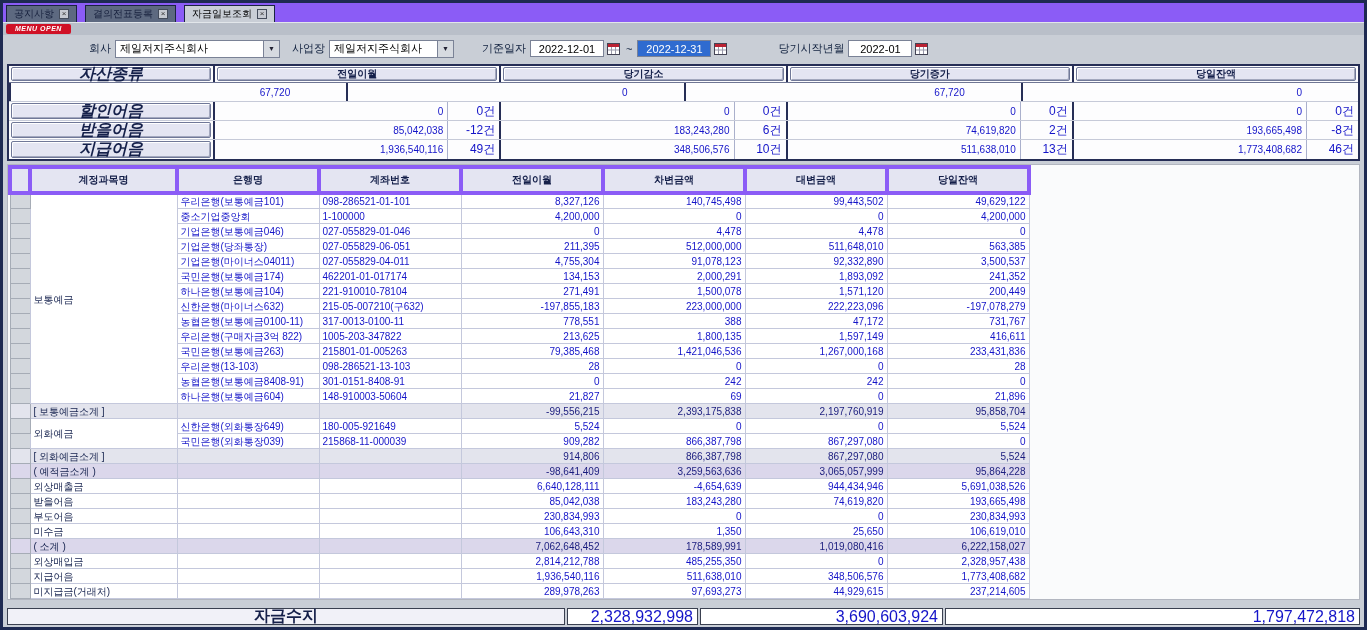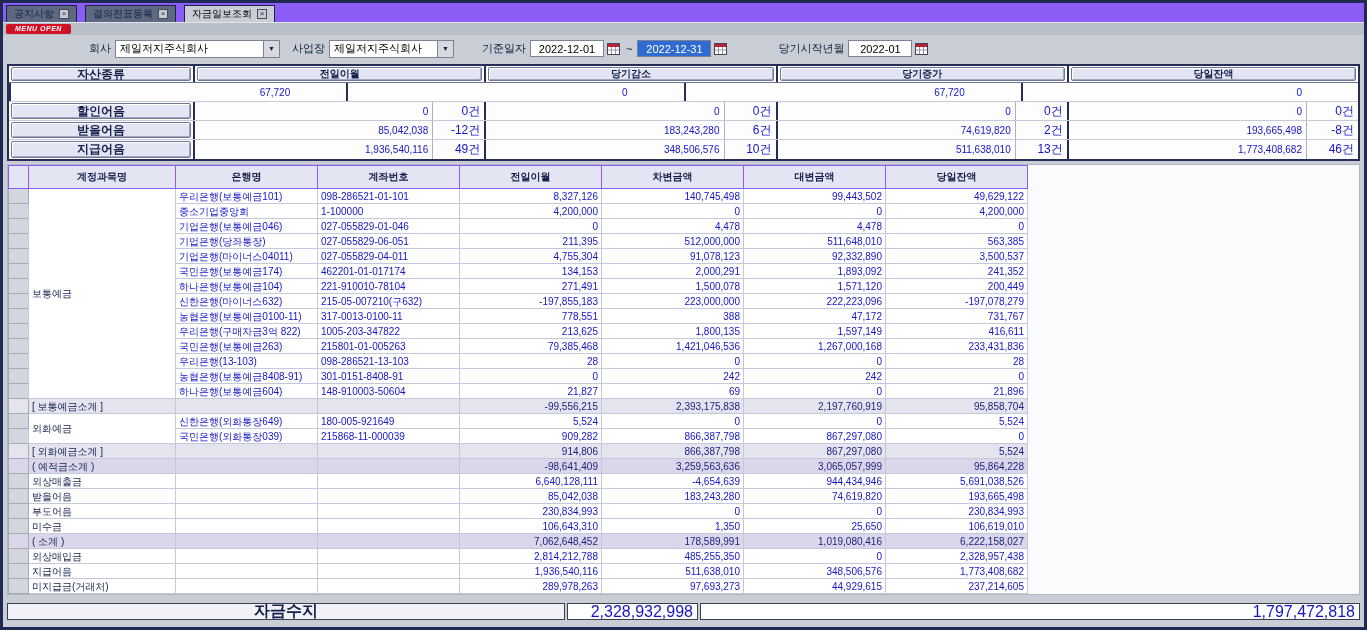--- a/index.html
+++ b/index.html
@@ -32,32 +32,32 @@
   .datefield.narrow { width:64px; }
   .tilde { margin:0 5px; }
   .calbtn { width:15px; height:15px; margin-left:2px; display:flex; align-items:center; justify-content:center; background:transparent; border:none; }
   .ml12 { margin-left:12px; } .ml28 { margin-left:28px; } .ml50 { margin-left:50px; }
 
   
   .summary { margin:2px 4px 0; border:2px solid #262E56; background:#FDFDFE; }
   .srow { display:flex; height:19px; border-bottom:1px solid #C6CAD8; align-items:stretch; }
   .srow:last-child { border-bottom:none; }
   .srow.shead { height:17px; border-bottom:1px solid #6F7694; }
-  .slabel { width:180px; margin:1px 2px; display:flex; align-items:center; justify-content:center; font-size:12px; font-weight:bold; color:#15204A; }
+  .slabel { width:200px; margin:1px 2px; display:flex; align-items:center; justify-content:center; font-size:16px; font-weight:bold; color:#15204A;font-style:italic; }
   .raised { background:#E4E5F2; border:1px solid #707898; border-radius:2px; box-shadow: inset 1px 1px 0 rgba(255,255,255,.95), inset -1px -1px 0 rgba(110,118,148,.55); }
   .sgroup { flex:1; display:flex; border-left:2px solid #262E56; align-items:stretch; }
   .sghead { flex:1; margin:1px 2px; display:flex; align-items:center; justify-content:center; font-size:10px; font-weight:bold; color:#15204A; }
   .samount { flex:1; display:flex; align-items:center; justify-content:flex-end; padding-right:4px; font-size:10px; color:#1414C8; }
   .scount { width:52px; display:flex; align-items:center; justify-content:flex-end; padding-right:4px; font-size:12px; color:#1414C8; border-left:1px solid #AAB0CC; }
   .scount.nocount { border-left:none; }
 
   
   .detail-panel { margin:3px 4px 0; background:#FAFBFC; border:1px solid #B2B6C0; min-height:420px; }
   table.grid { border-collapse:collapse; table-layout:fixed; width:1019px; font-size:10px; }
-  .grid th { background:#E4E5F2; color:#15204A; font-weight:bold; border:1px solid #8b5cf6; height:16px; padding:4px 2px; white-space:nowrap; overflow:hidden; }
+  .grid th { background:#E4E5F2; color:#15204A; font-weight:bold; border:4px solid #8b5cf6; height:16px; padding:4px 2px; white-space:nowrap; overflow:hidden; }
   .grid td { border:1px solid #C4C8DC; height:15px; line-height:13px; padding:0 3px; white-space:nowrap; overflow:hidden; background:#fff; }
   .grid tr.s1 td { background:#E3E4ED; }
   .grid tr.s2 td { background:#DBD7EB; }
   .grid td.strip { background:#D3D7DD; border:1px solid #A6ACB6; }
   .grid td.num { text-align:right; color:#1414C8; }
   .grid tr.s1 td.num, .grid tr.s2 td.num { color:#1A1C7E; }
   .grid td.bank, .grid td.accno { color:#1414C8; }
   .grid td.acct, .grid td.gcell { color:#15224E; }
   .grid td.gcell { vertical-align:middle; }
 
@@ -512,16 +512,17 @@
             <td class="num">44,929,615</td>
             <td class="num">237,214,605</td>
           </tr>
         </tbody>
     </table>
   </div>
 
   <div class="footer">
     <div class="fbox flabel-box">자금수지</div>
     <div class="fbox fnum w1">2,328,932,998</div>
+    <div class="fbox fnum w2">3,690,603,924</div>
     <div class="fbox fnum w3">1,797,472,818</div>
   </div>
 
 </div>
 
 </body></html>

